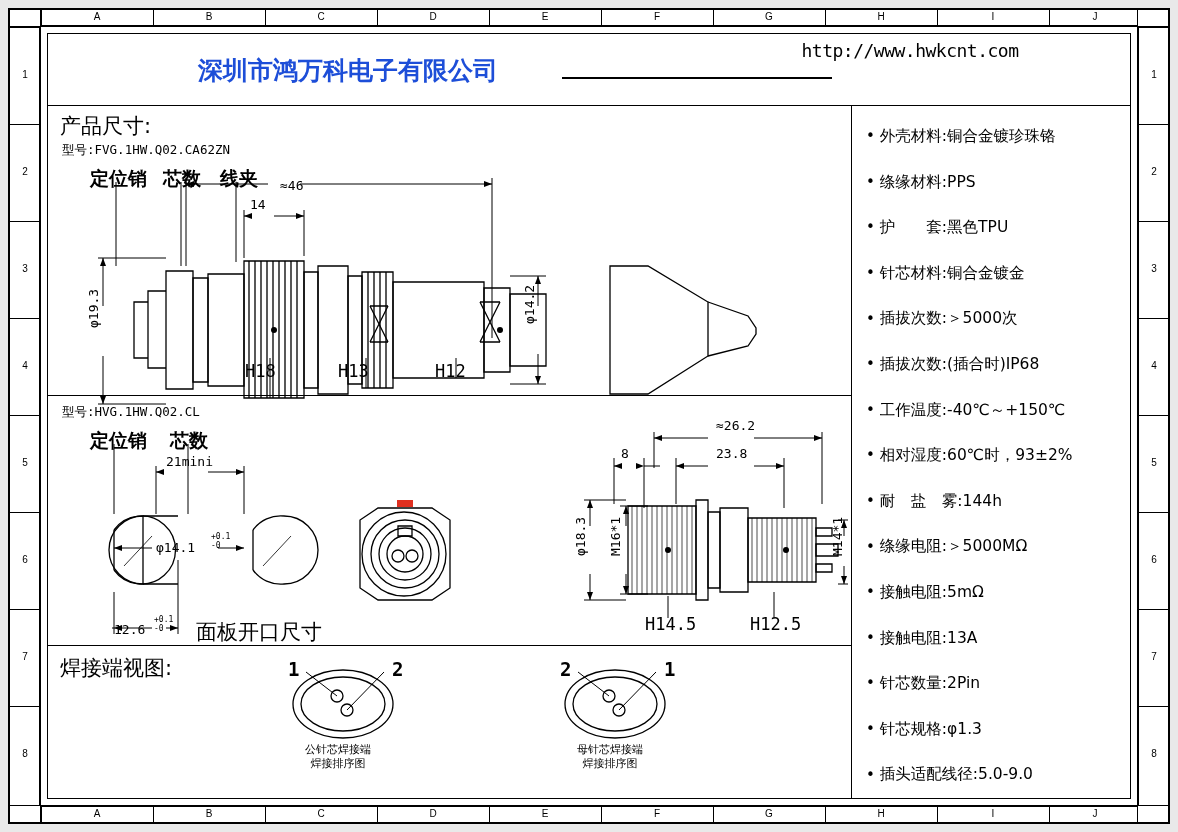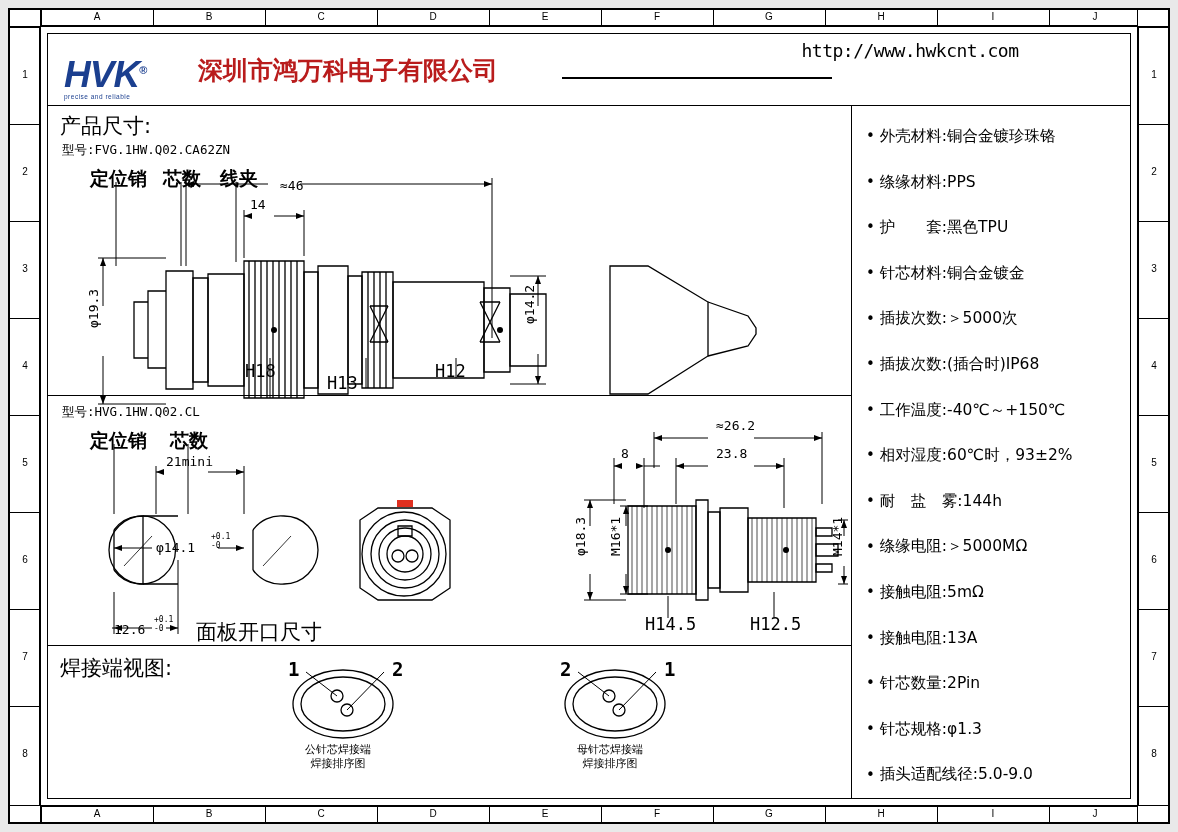--- a/index.html
+++ b/index.html
@@ -63,21 +63,21 @@
     font-weight:bold; font-size:37px; font-style:italic;
     color:#1b3f8f; letter-spacing:-1px; line-height:40px;
   }
   .logo-reg { font-size:11px; vertical-align:super; font-style:normal; }
   .logo-sub {
     font-family:"Liberation Sans", sans-serif;
     font-size:6.5px; color:#1b3f8f; letter-spacing:0.5px; margin-top:-2px;
   }
   .company {
     position:absolute; left:150px; top:20px;
-    font-size:25px; font-weight:bold; color:#b91c1c;
+    font-size:25px; font-weight:bold; color:#1d4ed8;
     font-family:"DejaVu Sans", sans-serif;
   }
   .rule-long {
     position:absolute; left:514px; top:43px; width:270px; height:1.5px; background:#000;
   }
   .site {
     position:absolute; right:10px; top:6px; width:420px; text-align:center;
     font-family:"DejaVu Sans Mono", monospace;
     font-size:18px; letter-spacing:-0.5px;
   }
@@ -223,26 +223,20 @@
     <div class="rl" style="top:430px">5</div>
     <div class="rl" style="top:527px">6</div>
     <div class="rl" style="top:624px">7</div>
     <div class="rl" style="top:721px">8</div>
   </div>
 
   <div class="inner">
     <div class="frame2">
 
       <div class="titlebar">
-        <div class="logo">
-          <div class="logo-text">
-            <span>HVK</span><span class="logo-reg">®</span>
-          </div>
-          <div class="logo-sub">precise and reliable</div>
-        </div>
         <div class="company">深圳市鸿万科电子有限公司</div>
         <div class="rule-long"></div>
         <div class="site">http://www.hwkcnt.com</div>
       </div>
 
       <div class="leftcol">
 
         <div class="panel1">
           <div class="hdr-cn" style="left:12px; top:6px;">产品尺寸:</div>
           <div class="model" style="left:14px; top:36px;">型号:FVG.1HW.Q02.CA62ZN</div>
@@ -250,21 +244,21 @@
           <div class="lbl" style="left:42px; top:60px;">定位销</div>
           <div class="lbl" style="left:115px; top:60px;">芯数</div>
           <div class="lbl" style="left:172px; top:60px;">线夹</div>
 
           <div class="dim" style="left:232px; top:58px;margin-top:14px;">≈46</div>
           <div class="dim" style="left:202px; top:91px;">14</div>
           <div class="dimv" style="left:38px; top:222px;">φ19.3</div>
           <div class="dimv" style="left:474px; top:218px;">φ14.2</div>
 
           <div class="big" style="left:197px; top:255px;">H18</div>
-          <div class="big" style="left:279px; top:255px;margin-top:12px;">H13</div>
+          <div class="big" style="left:290px; top:255px;">H13</div>
           <div class="big" style="left:387px; top:255px;">H12</div>
 
           <svg width="804" height="290" style="position:absolute; left:0; top:0;">
             <g class="ln" stroke-width="1">
 
               <path d="M68,76 L68,160 M133,76 L133,160 M188,76 L188,156"></path>
 
               <path d="M138,78 L220,78 M252,78 L444,78"></path>
               <path d="M138,72 L138,160 M444,72 L444,232"></path>
               <path d="M138,78 l8,-3 v6 z" fill="#000" stroke="none"></path>

